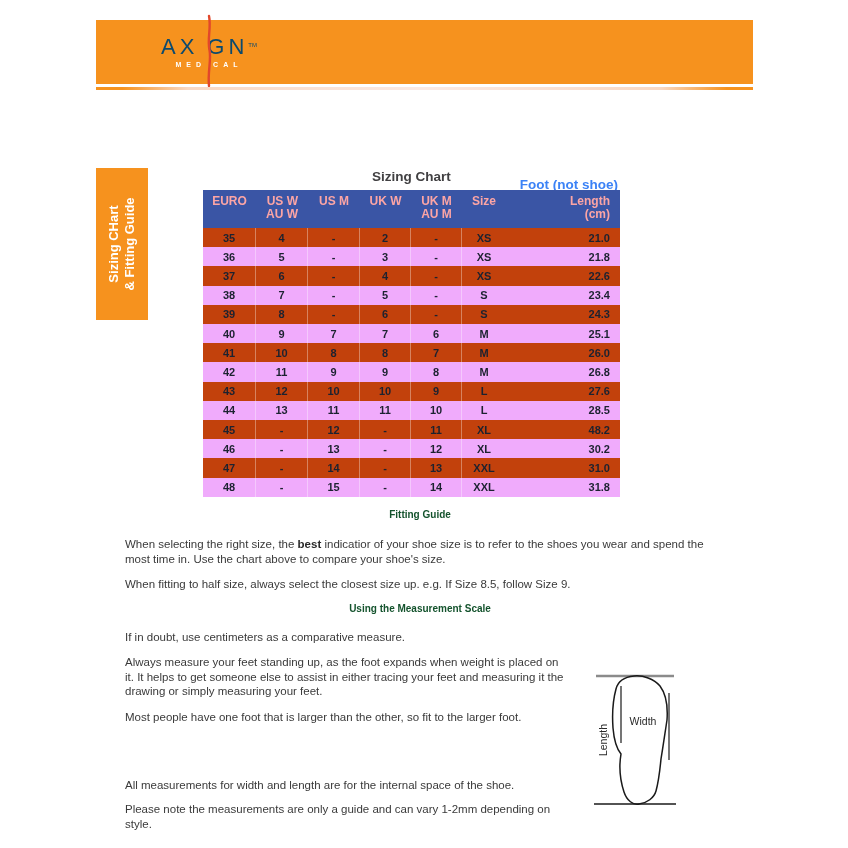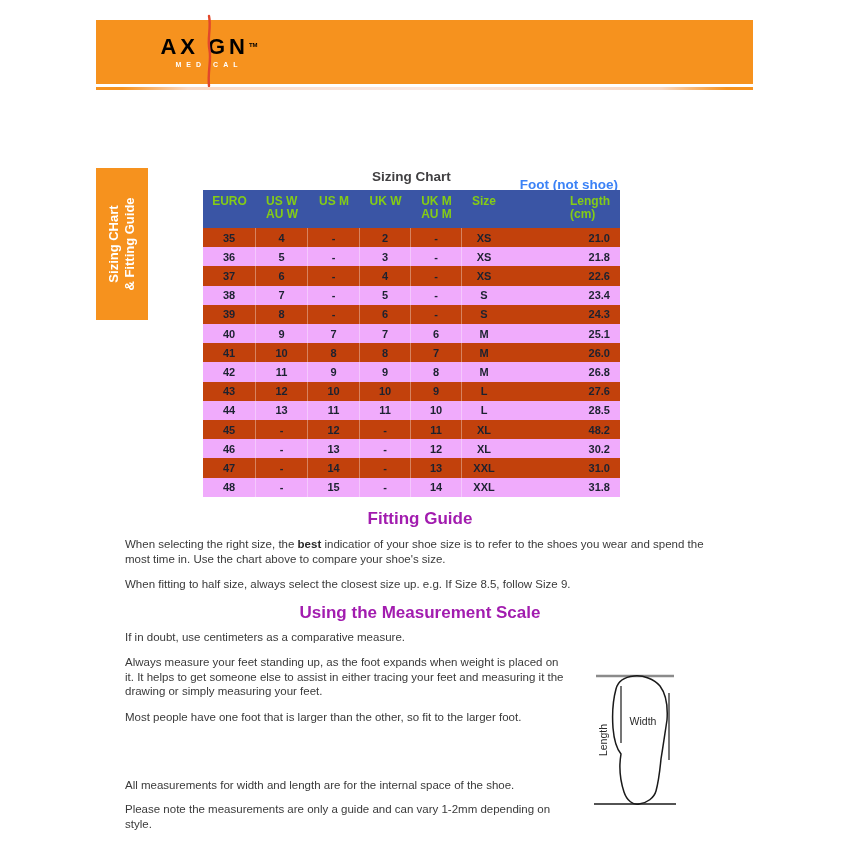--- a/index.html
+++ b/index.html
@@ -22,21 +22,21 @@
   .banner-underline {
     left:96px; top:87px; width:657px; height:3px;
     background:linear-gradient(90deg,#F6921E 0%,#F6921E 4%,#F8D8C4 14%,#FAE9E4 50%,#F8D8C4 86%,#F6921E 96%,#F6921E 100%);
   }
   .axign-logo {
     position:relative;
     width:170px; height:64px; margin-left:28px;
     display:flex; flex-direction:column; justify-content:center; align-items:center;
   }
   .axign-name {
-    color:#000000; font-weight:bold; font-size:22px; letter-spacing:4px;
+    color:#0c4a6e; font-weight:normal; font-size:22px; letter-spacing:4px;
     display:flex; align-items:flex-start; line-height:22px;
   }
   .axign-gap { display:inline-block; width:9px; }
   .axign-tm { font-size:6px; letter-spacing:0; margin-top:-2px; }
   .axign-sub {
     color:#fff; font-weight:bold; font-size:7px; letter-spacing:5px; margin-top:3px;
   }
   .axign-line {
     position:absolute; left:50%; top:-6px; margin-left:-10px;
   }
@@ -81,37 +81,37 @@
   }
   .size-table { left:203px; top:190px; width:417px; }
   .trow { display:flex; width:417px; }
   .thead { background:#3A55A5; height:38px; }
   .tcell {
     font-weight:bold; font-size:11px; color:#1c2230;
     display:flex; align-items:center; justify-content:center;
     height:100%;
   }
   .thead .tcell {
-    color:#84cc16; font-size:12px; line-height:13px;
+    color:#fca5a5; font-size:12px; line-height:13px;
     align-items:flex-start; padding-top:5px;
-    white-space:pre-line; text-align:left;
+    white-space:pre-line; text-align:right;
   }
   .c0{width:53px;} .c1{width:52px;} .c2{width:52px;} .c3{width:51px;} .c4{width:51px;} .c5{width:44px;} 
   .c6{width:114px; justify-content:flex-end; padding-right:10px; text-align:right;}
   .body-row { height:19.21px; }
   .body-row .c0,.body-row .c1,.body-row .c2,.body-row .c3,.body-row .c4 {
     border-right:1px solid rgba(255,255,255,0.35);
   }
   .row-dark { background:#c2410c; }
   .row-light { background:#f0abfc; }
 
   
   .sec-heading {
     left:125px; width:590px;
-    text-align:center; font-weight:bold; font-size:17px; color:#a21caf;
+    text-align:center; font-weight:bold; font-size:10px; color:#14532d;
   }
   .body-p {
     left:125px;
     font-size:11.5px; line-height:14.5px; color:#3a3a3a;
   }
   .bold { font-weight:bold; color:#2a2a2a; }
 
   
   .foot-diagram { left:588px; top:652px; width:110px; height:160px; }
 </style>

